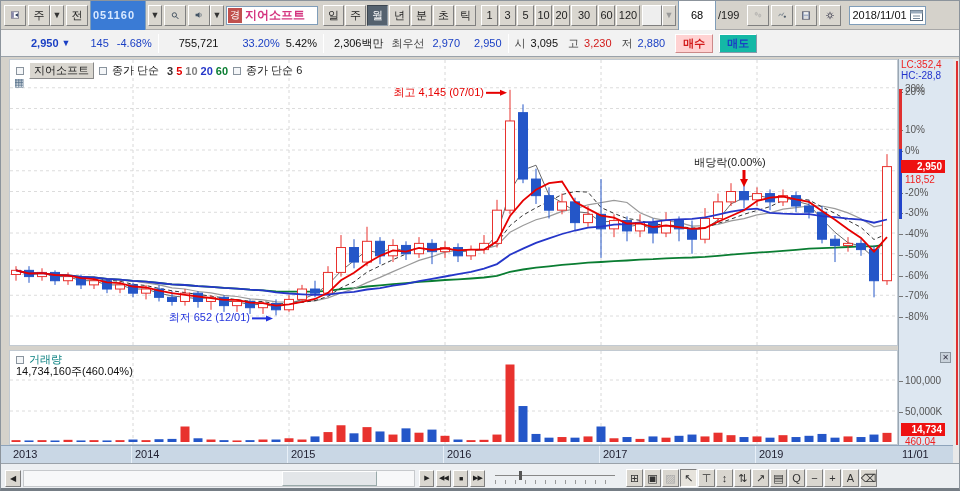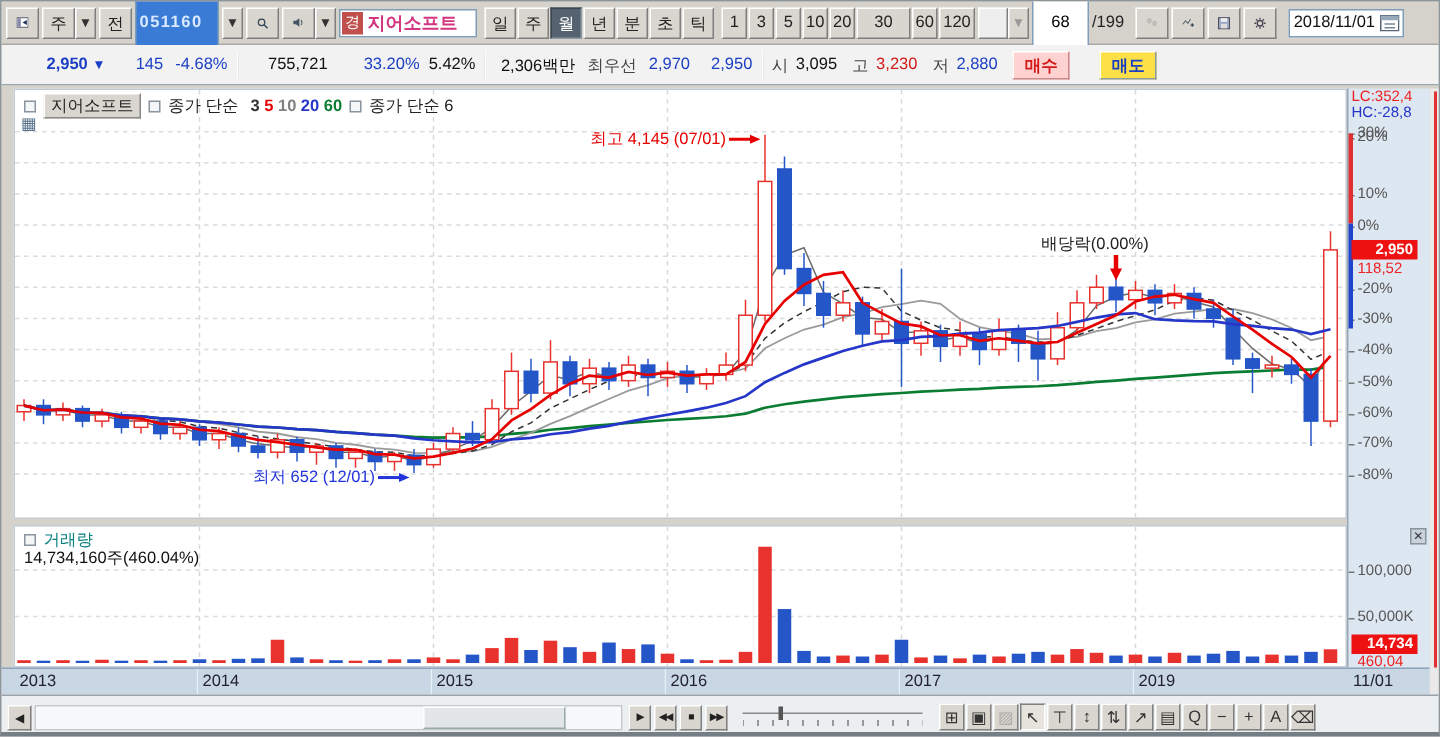--- a/index.html
+++ b/index.html
@@ -25,21 +25,21 @@
            font-size:11px;padding:0 2px;gap:3px;color:#111;}
   
   .tb2{position:absolute;left:0;top:29px;width:960px;height:27px;background:#f2f2f2;
        display:flex;align-items:center;font-size:11px;border-bottom:1px solid #9aa2aa;padding:0 4px;}
   .tb2 .sep{width:1px;height:19px;background:#b5b5b5;border-right:1px solid #fff;margin:0 6px;}
   .blue{color:#1a3fc4;} .red{color:#d21a1a;} .blk{color:#111;} .gry{color:#444;}
   .num{font-weight:bold;}
   .trade{width:38px;height:19px;font-size:11px;font-weight:bold;display:flex;align-items:center;
          justify-content:center;border:1px solid;}
   #buyBtn{background:#ffd2d2;color:#d21a1a;border-color:#fff #c88 #c88 #fff;margin-left:10px;}
-  #sellBtn{background:#fde047;color:#1a3fc4;border-color:#fff #89a #89a #fff;margin-left:20px;}
+  #sellBtn{background:#14b8a6;color:#1a3fc4;border-color:#fff #89a #89a #fff;margin-left:6px;}
   
   #chart{position:absolute;left:0;top:56px;width:960px;height:406px;background:#d5d2cb;}
   #pricePane{position:absolute;left:8px;top:2px;width:889px;height:287px;background:#fff;border:1px solid #c2cad2;}
   #volPane{position:absolute;left:8px;top:293px;width:889px;height:95px;background:#fff;border:1px solid #c2cad2;}
   #axisPane{position:absolute;left:897px;top:2px;width:55px;height:386px;background:#dde7f1;
             border-left:1px solid #9aa7b4;font-size:10px;color:#555;}
   #rightStrip{position:absolute;left:952px;top:2px;width:8px;height:404px;background:#e9e9e9;}
   #rightStrip .rline{position:absolute;left:3px;top:2px;width:2px;height:384px;background:#e03030;}
   #dateStrip{position:absolute;left:0px;top:388px;width:952px;height:18px;background:#c9d7e5;
              border-top:1px solid #8ea4bc;font-size:11px;color:#223;}
@@ -124,21 +124,21 @@
         <button class="b3" style="width: 21px;">분</button>
         <button class="b3" style="width: 21px;">초</button>
         <button class="b3" style="width: 21px;">틱</button>
       </span>
     <span id="intervalBtns" style="display:flex;gap:1px;margin-left:3px">
         <button class="b3" style="width: 17px;">1</button>
         <button class="b3" style="width: 17px;">3</button>
         <button class="b3" style="width: 17px;">5</button>
         <button class="b3" style="width: 17px;">10</button>
         <button class="b3" style="width: 17px;">20</button>
-        <button class="b3" style="width: 36px;">30</button>
+        <button class="b3" style="width: 26px;">30</button>
         <button class="b3" style="width: 17px;">60</button>
         <button class="b3" style="width: 24px;">120</button>
       </span>
     <span style="display:flex">
       <span class="b3" style="width:20px;background:#eee"></span>
       <button class="b3 arw sm" style="color:#999">▼</button>
     </span>
     <input id="cntInp" class="inp" value="68" style="">
     <span style="font-size:11px;color:#222">/199</span>
     <button class="b3 ic" style="margin-left:6px">

